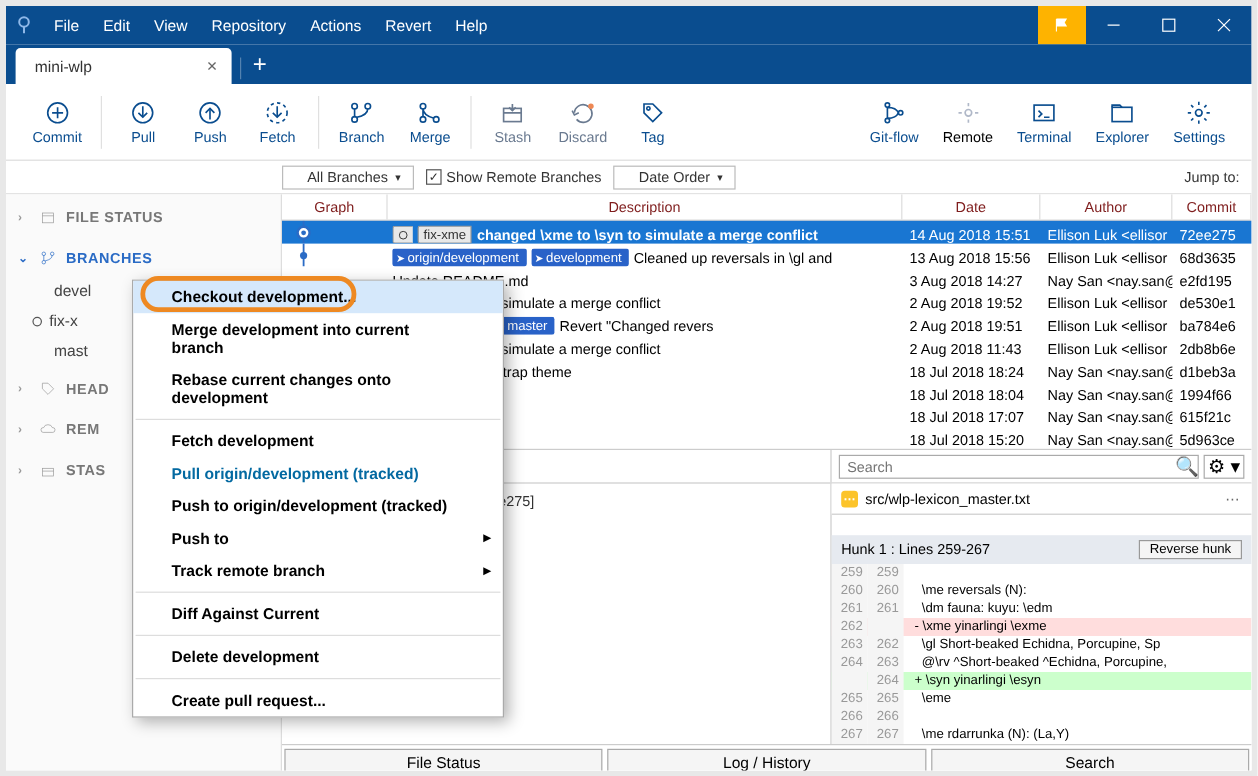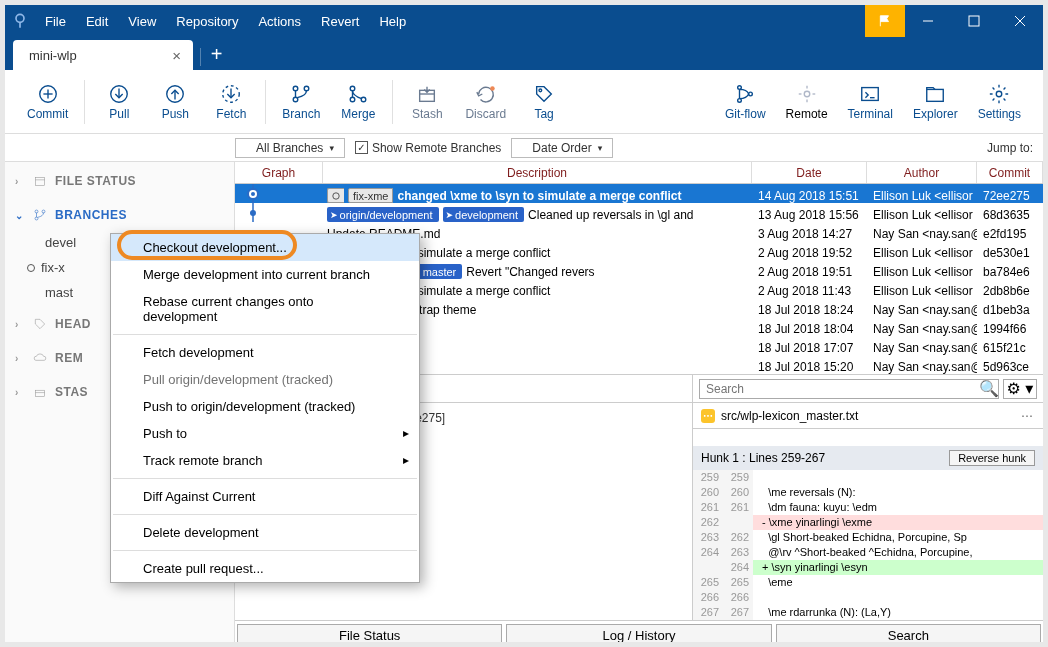--- a/index.html
+++ b/index.html
@@ -74,23 +74,23 @@
 .rc-desc { flex: 1; display: flex; align-items: center; gap: 4px; overflow: hidden; white-space: nowrap; padding-left: 4px; }
 .rc-date { width: 115px; padding-left: 6px; white-space: nowrap; overflow: hidden; }
 .rc-author { width: 110px; padding-left: 6px; white-space: nowrap; overflow: hidden; }
 .rc-commit { width: 66px; padding-left: 6px; white-space: nowrap; overflow: hidden; }
 .badge { background: #2962c8; color: #fff; font-size: 11px; padding: 0 6px 0 3px; border-radius: 2px; display: inline-flex; align-items: center; gap: 2px; height: 15px; }
 .badge-local { background: #e8e8e8; color: #333; border: 1px solid #999; font-size: 11px; padding: 0 4px; height: 15px; border-radius: 2px 0 0 2px; display: inline-flex; align-items: center; }
 .bicon { font-size: 9px; }
 
 
 .ctx-menu { position: absolute; left: 105px; top: 228px; width: 310px; background: #fff; border: 1px solid #aaa; box-shadow: 4px 4px 12px rgba(0,0,0,0.3); font-size: 13px; z-index: 100; }
-.ctx-item { padding: 6px 32px; position: relative; }
+.ctx-item { padding: 6px 32px; position: relative; font-weight: bold; }
 .ctx-item.highlighted { background: #d5e8fb; }
-.ctx-item.disabled { color: #737373; }
+.ctx-item.disabled { color: #0369a1; }
 .ctx-sep { height: 1px; background: #ddd; margin: 4px 2px; }
 .ctx-sub::after { content: "▸"; position: absolute; right: 10px; font-size: 12px; }
 
 
 .highlight-oval { position: absolute; left: 112px; top: 225px; width: 180px; height: 30px; border: 4px solid #ee8922; border-radius: 18px; z-index: 101; pointer-events: none; }
 
 
 .lower { flex: 1; display: flex; min-height: 0; border-top: 1px solid #ccc; }
 .lower-left { width: 458px; border-right: 1px solid #ccc; display: flex; flex-direction: column; }
 .lower-toolbar { height: 28px; border-bottom: 1px solid #ccc; display: flex; align-items: center; padding: 0 6px; gap: 4px; }

